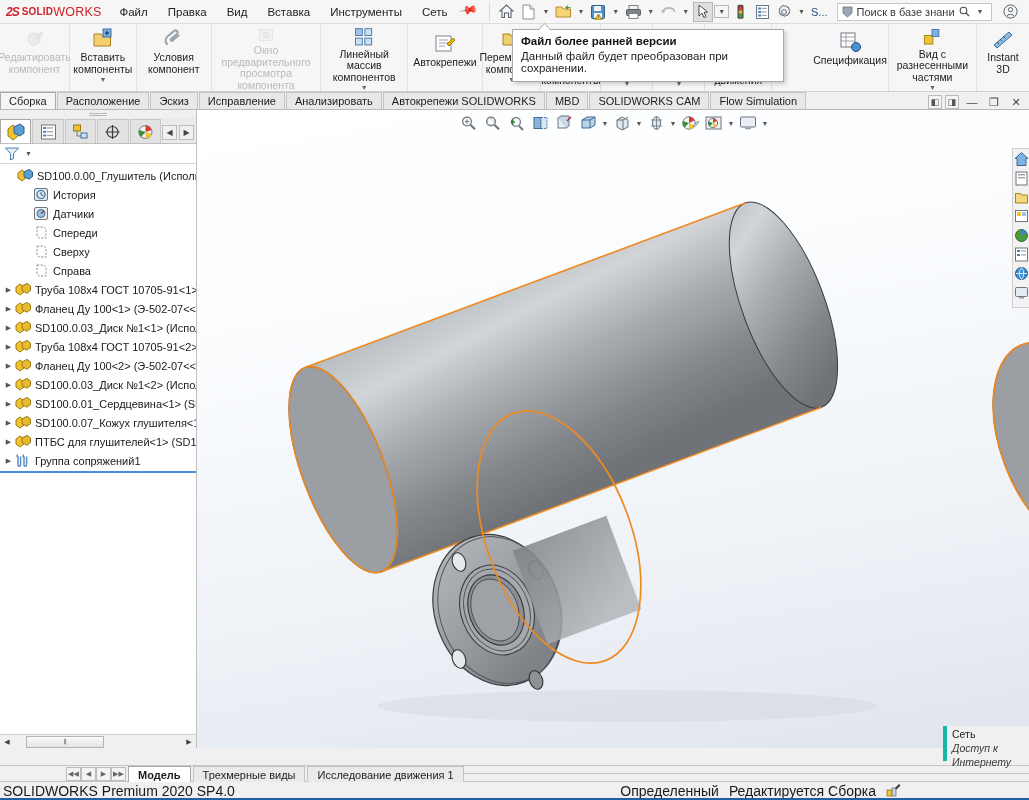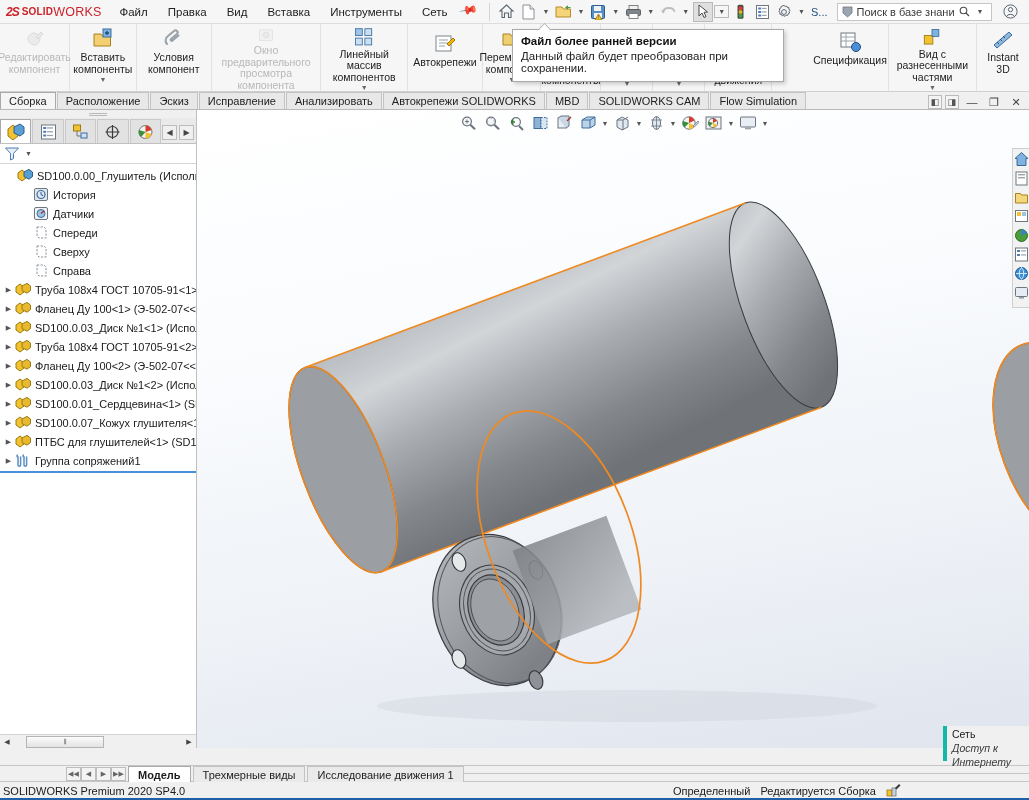--- a/index.html
+++ b/index.html
@@ -192,21 +192,21 @@
     height: 16px; line-height: 16px; padding: 0 9px; font-size: 11px;
     border: 1px solid #c3c3c3; border-bottom: none; background: #eaeaea;
     margin-left: 2px; color: #1d1d1d; white-space: nowrap; cursor: default;
   }
   .btab.active { background: #fff; font-weight: bold; border-color: #a9a9a9; }
   .btab-fill { flex: 1; border-bottom: 1px solid #c6c6c6; }
 
   
   .statusbar {
     position: absolute; left: 0; top: 782px; width: 1029px; height: 18px;
-    background: #f0f0f0; display: flex; align-items: center; font-size: 11px; color: #1a1a1a; text-align: right;
+    background: #f0f0f0; display: flex; align-items: center; font-size: 14px; color: #1a1a1a; text-align: right;
   }
   .sb-left { padding-left: 3px; white-space: nowrap; }
   .sb-items { margin-left: auto; display: flex; align-items: center; gap: 10px; padding-right: 8px;}
   .sb-net {
     position: absolute; right: 0; top: 726px; width: 86px; height: 35px;
     border-left: 4px solid #14b8a6; background: #f0f0f0;
     font-size: 10.5px; padding-left: 5px; padding-top: 1px; line-height: 14px;
   }
   .sb-net .l2 { font-style: italic; color: #3a3a3a; }
 

